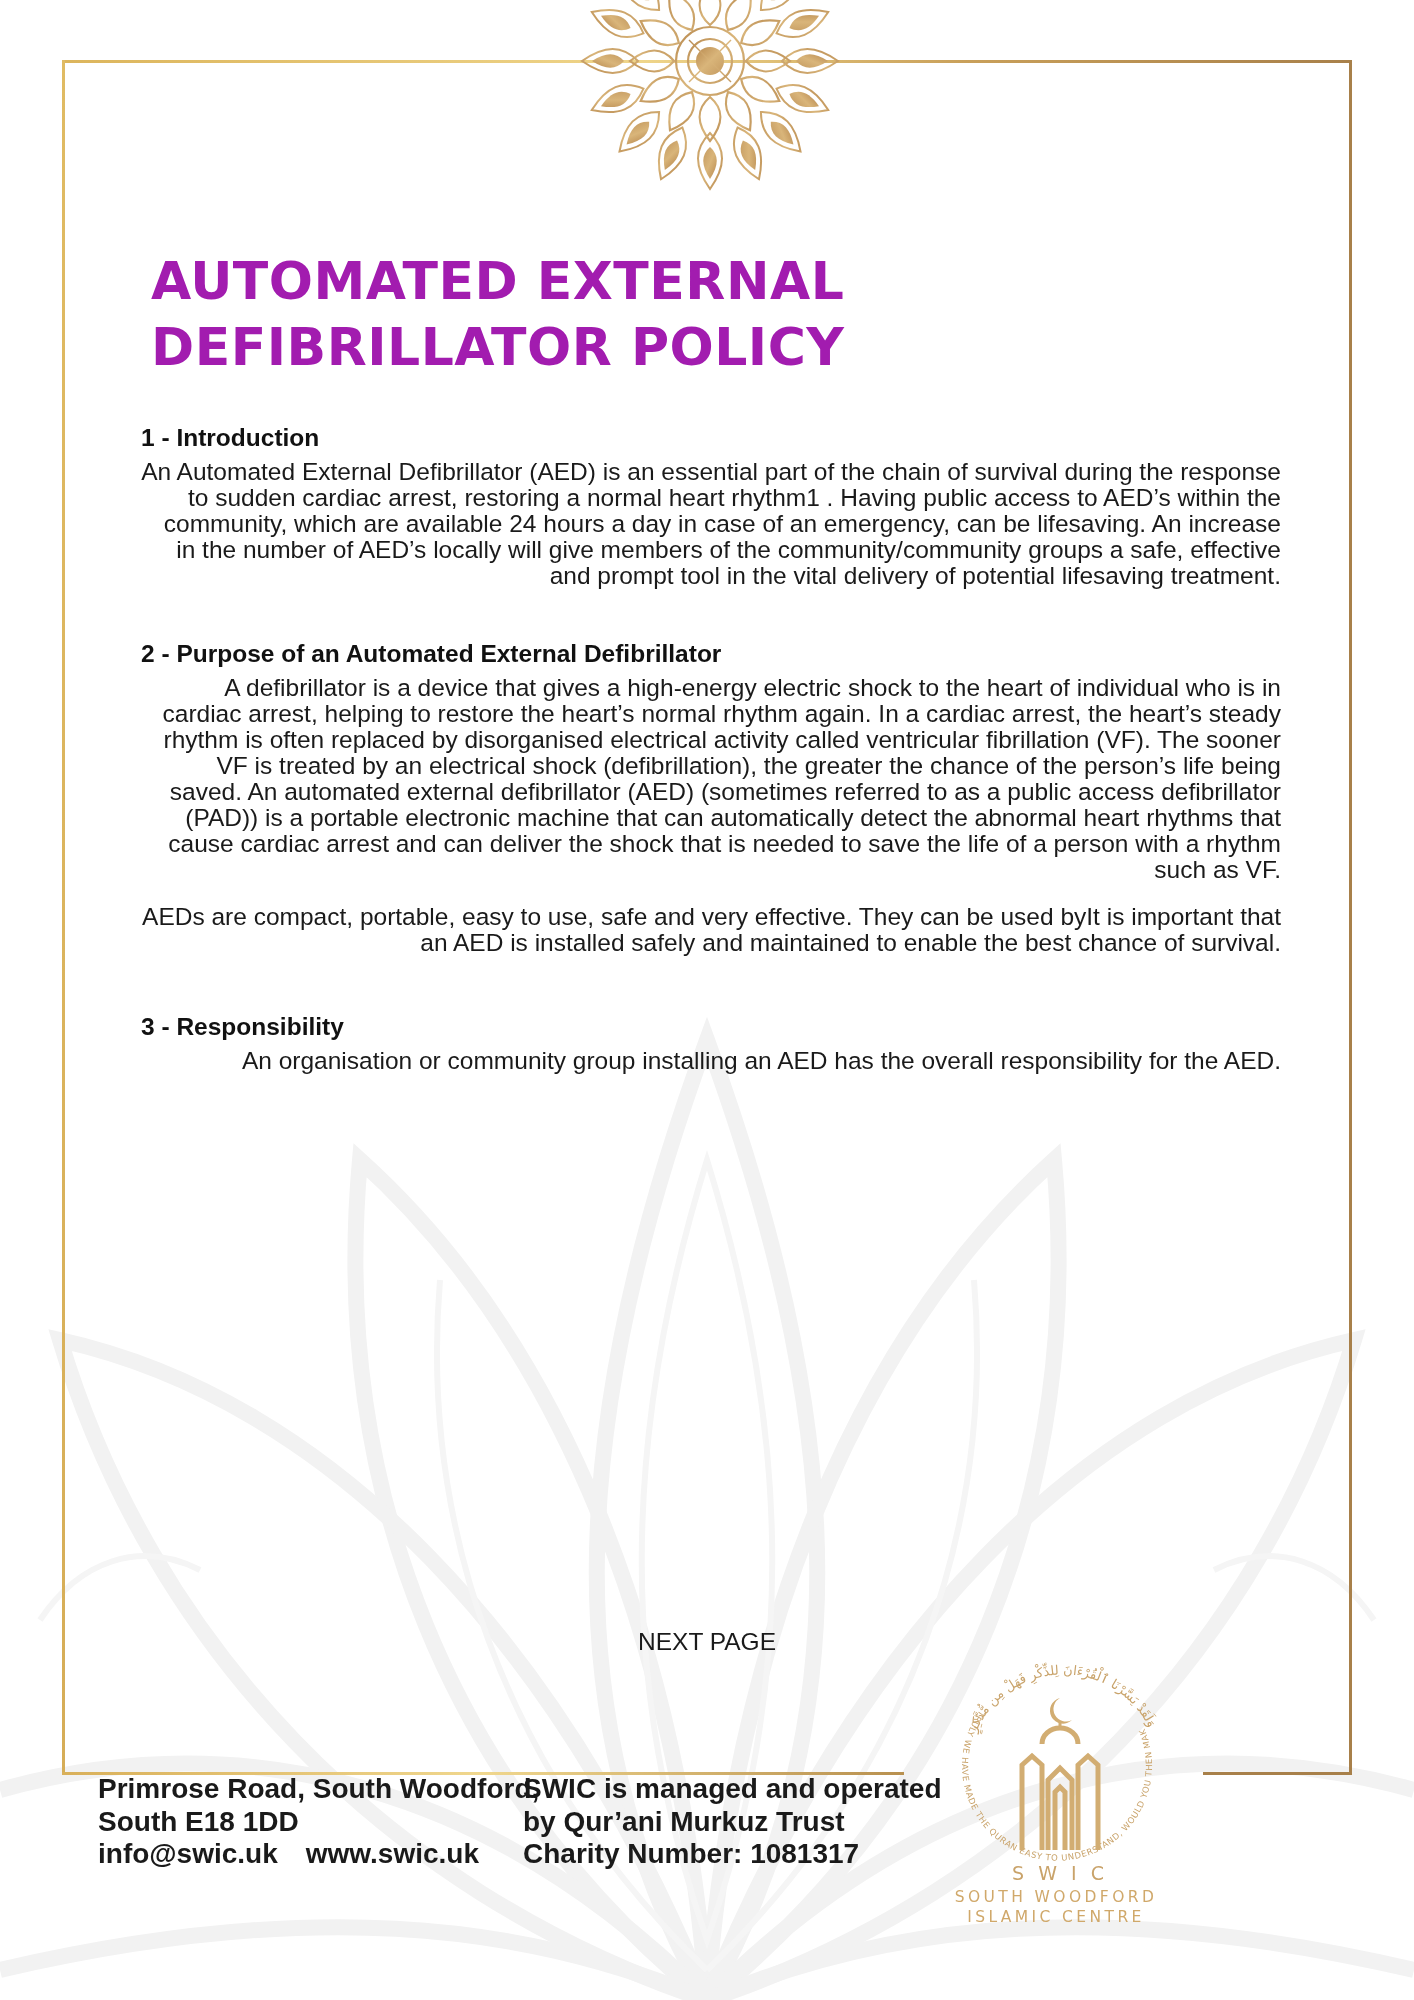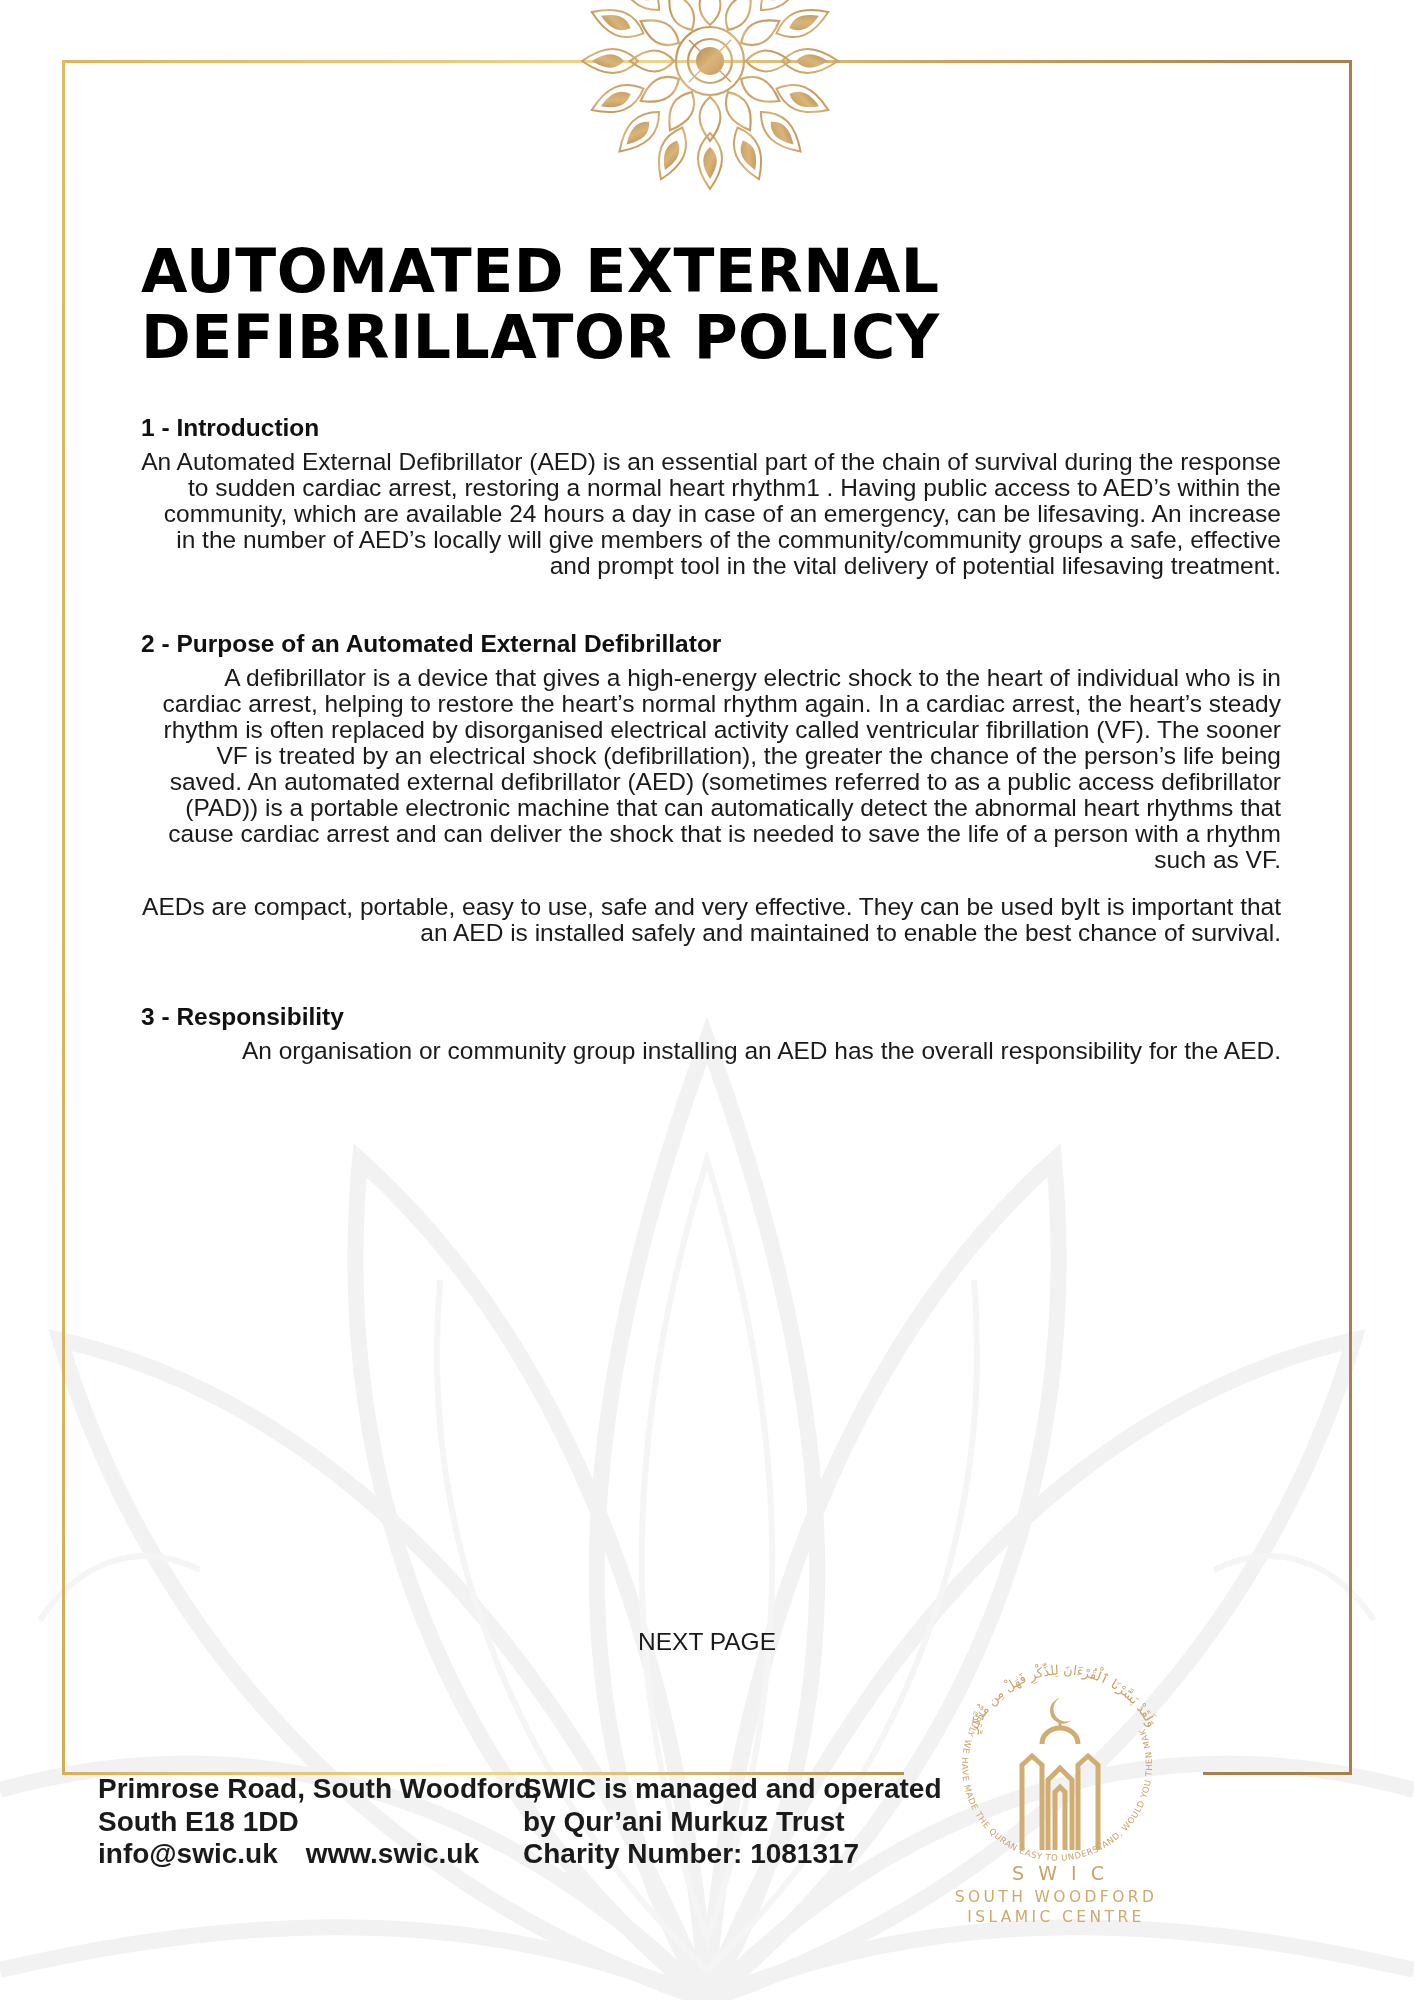--- a/index.html
+++ b/index.html
@@ -13,21 +13,21 @@
   .frame-top { left: 62px; top: 60px; width: 1290px; height: 3px; background: linear-gradient(90deg, #dcb55c, #efd58a 45%, #c9a05a 70%, #a8804a); }
   .frame-left { left: 62px; top: 60px; width: 3px; height: 1715px; background: linear-gradient(180deg, #e0bb63, #d6ad57); }
   .frame-right { left: 1349px; top: 60px; width: 3px; height: 1715px; background: #a8804a; }
   .frame-bottom-left { left: 62px; top: 1772px; width: 842px; height: 3px; background: linear-gradient(90deg, #d9b05a, #f0d78e 50%, #b8904f); }
   .frame-bottom-right { left: 1203px; top: 1772px; width: 149px; height: 3px; background: #a8804a; }
 
   
   .mandala { position: absolute; left: 565px; top: 0; width: 290px; height: 195px; }
 
   .content { position: absolute; left: 141px; top: 238px; width: 1140px; }
-  .title { font-family: "DejaVu Sans", sans-serif; font-weight: bold; color: #000000; font-size: 60px; line-height: 66px; letter-spacing: 0.5px; margin: 0; }
+  .title { font-family: "DejaVu Sans", sans-serif; font-weight: bold; color: #a21caf; font-size: 52px; line-height: 66px; letter-spacing: 0.5px; margin: 10px; }
   .section-heading { font-family: "Liberation Sans", sans-serif; font-weight: bold; font-size: 24.5px; color: #111; margin: 0; line-height: 43px; }
   .para { font-family: Liberation Sans, sans-serif; font-size: 24.5px; line-height: 26px; margin: 0; color: #1a1a1a; text-align: right; }
   .s1 { margin-top: 36px; }
   .s2 { margin-top: 43px; }
   .p2b { margin-top: 21px; }
   .s3 { margin-top: 49px; }
 
   .next-page { position: absolute; left: 0; width: 1414px; top: 1628px; text-align: center; font-size: 24.5px; color: #1a1a1a; }
 
   .footer { position: absolute; top: 1773px; font-size: 28px; line-height: 32.5px; color: #1a1a1a; font-weight: bold; }

